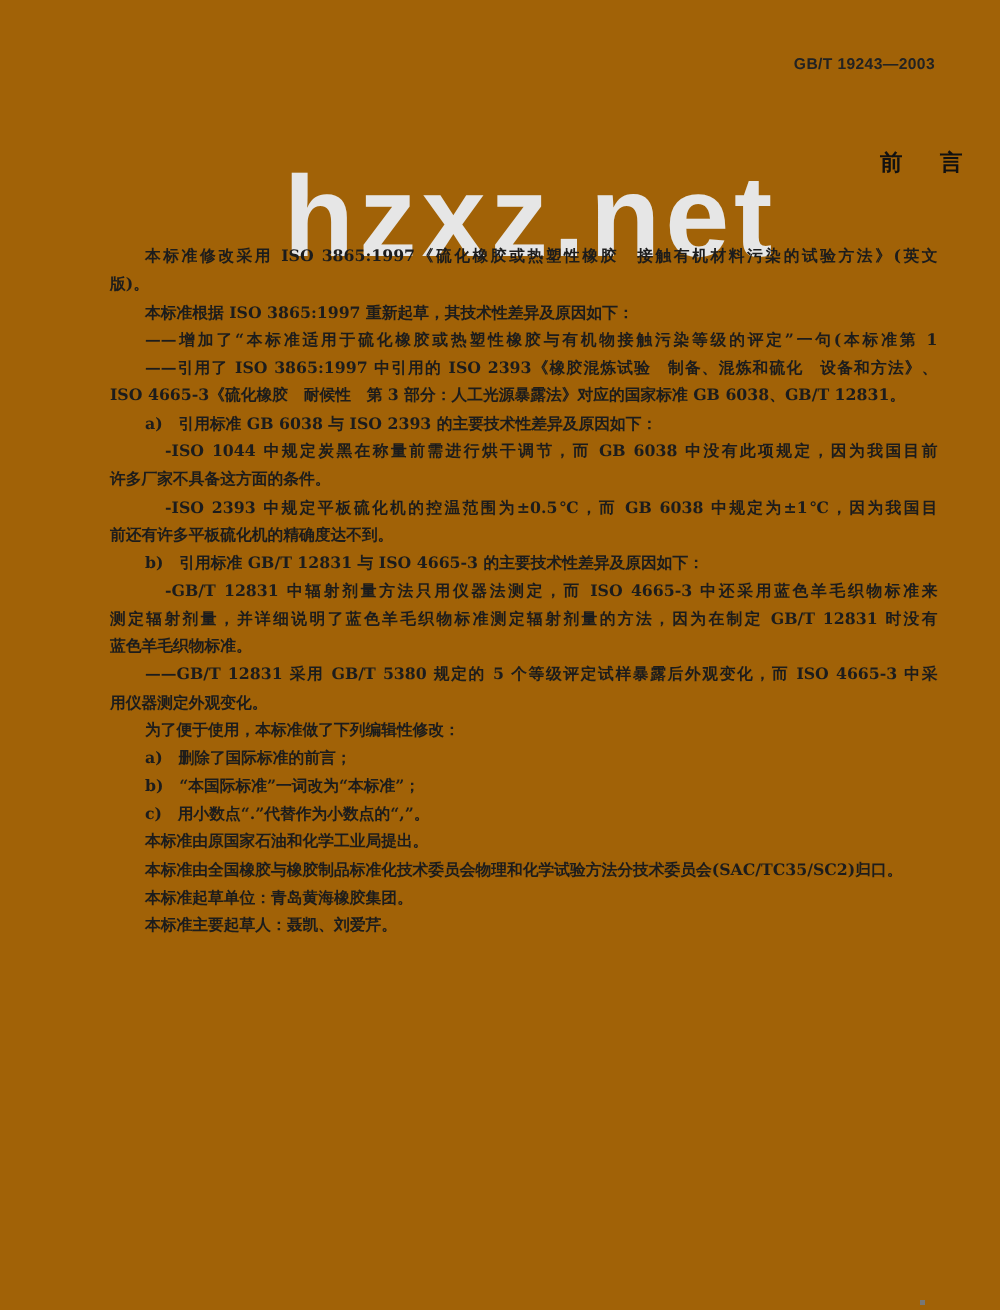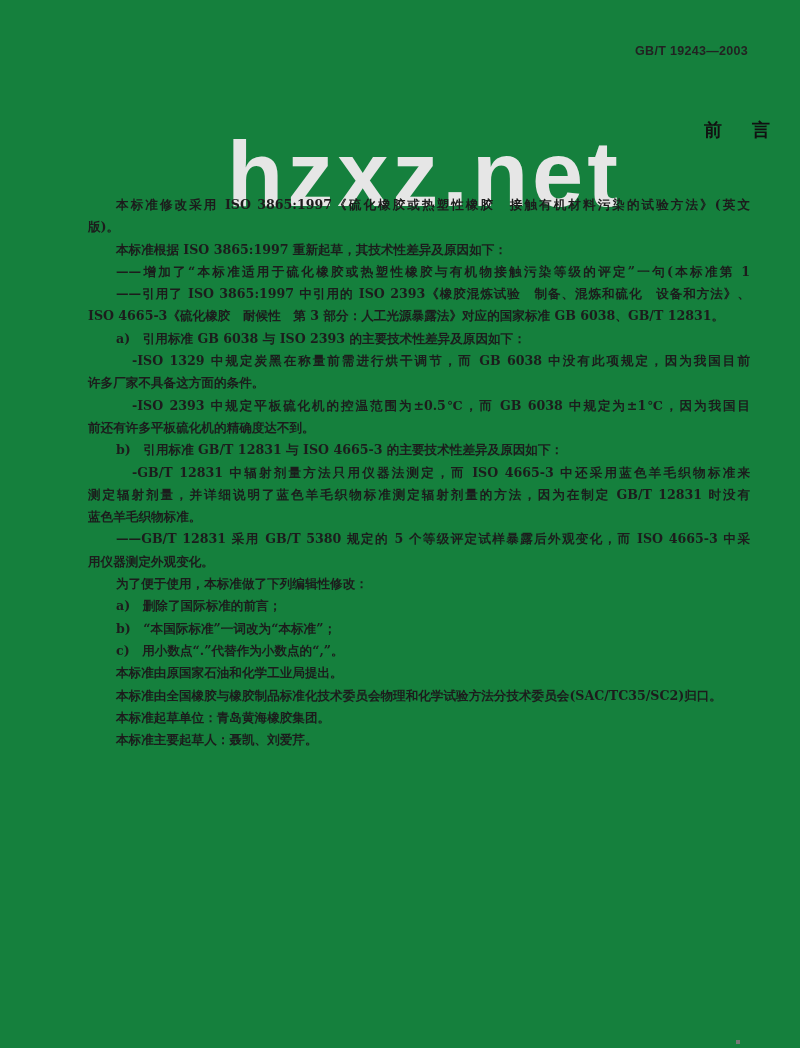--- a/index.html
+++ b/index.html
@@ -1,19 +1,19 @@
 <!DOCTYPE html>
 <html><head>
 <meta charset="utf-8">
 <style>
   html, body { margin: 0; padding: 0; background: #ffffff; }
   body { width: 800px; height: 1048px; position: relative; overflow: hidden; }
   .page {
     position: absolute; left: 0; top: 0; width: 800px; height: 1048px;
-    background: #15803d; color: #1a1a1a;
+    background: #a16207; color: #1a1a1a;
     font-family: "DejaVu Serif", "Liberation Serif", serif;
   }
   .std-code {
     position: absolute; right: 52px; top: 44px;
     font-family: "Liberation Sans", "DejaVu Sans", sans-serif;
     font-weight: bold; font-size: 12.5px; letter-spacing: 0.3px; color: #222;
   }
   .watermark {
     position: absolute; left: 203px; top: 128px;
     font-family: "Liberation Sans", "DejaVu Sans", sans-serif;
@@ -50,21 +50,21 @@
   <div class="title">前言</div>
 
   <div class="body-text" id="body-text">
       <div class="line i1 just">本标准修改采用 ISO 3865:1997《硫化橡胶或热塑性橡胶　接触有机材料污染的试验方法》(英文</div>
       <div class="line i0">版)。</div>
       <div class="line i1">本标准根据 ISO 3865:1997 重新起草，其技术性差异及原因如下：</div>
       <div class="line i1 just">——增加了“本标准适用于硫化橡胶或热塑性橡胶与有机物接触污染等级的评定”一句(本标准第 1</div>
       <div class="line i1 just">——引用了 ISO 3865:1997 中引用的 ISO 2393《橡胶混炼试验　制备、混炼和硫化　设备和方法》、</div>
       <div class="line i0">ISO 4665-3《硫化橡胶　耐候性　第 3 部分：人工光源暴露法》对应的国家标准 GB 6038、GB/T 12831。</div>
       <div class="line i1">a)　引用标准 GB 6038 与 ISO 2393 的主要技术性差异及原因如下：</div>
-      <div class="line i2 just">-ISO 1329 中规定炭黑在称量前需进行烘干调节，而 GB 6038 中没有此项规定，因为我国目前</div>
+      <div class="line i2 just">-ISO 1044 中规定炭黑在称量前需进行烘干调节，而 GB 6038 中没有此项规定，因为我国目前</div>
       <div class="line i0">许多厂家不具备这方面的条件。</div>
       <div class="line i2 just">-ISO 2393 中规定平板硫化机的控温范围为±0.5℃，而 GB 6038 中规定为±1℃，因为我国目</div>
       <div class="line i0">前还有许多平板硫化机的精确度达不到。</div>
       <div class="line i1">b)　引用标准 GB/T 12831 与 ISO 4665-3 的主要技术性差异及原因如下：</div>
       <div class="line i2 just">-GB/T 12831 中辐射剂量方法只用仪器法测定，而 ISO 4665-3 中还采用蓝色羊毛织物标准来</div>
       <div class="line i0 just">测定辐射剂量，并详细说明了蓝色羊毛织物标准测定辐射剂量的方法，因为在制定 GB/T 12831 时没有</div>
       <div class="line i0">蓝色羊毛织物标准。</div>
       <div class="line i1 just">——GB/T 12831 采用 GB/T 5380 规定的 5 个等级评定试样暴露后外观变化，而 ISO 4665-3 中采</div>
       <div class="line i0">用仪器测定外观变化。</div>
       <div class="line i1">为了便于使用，本标准做了下列编辑性修改：</div>

